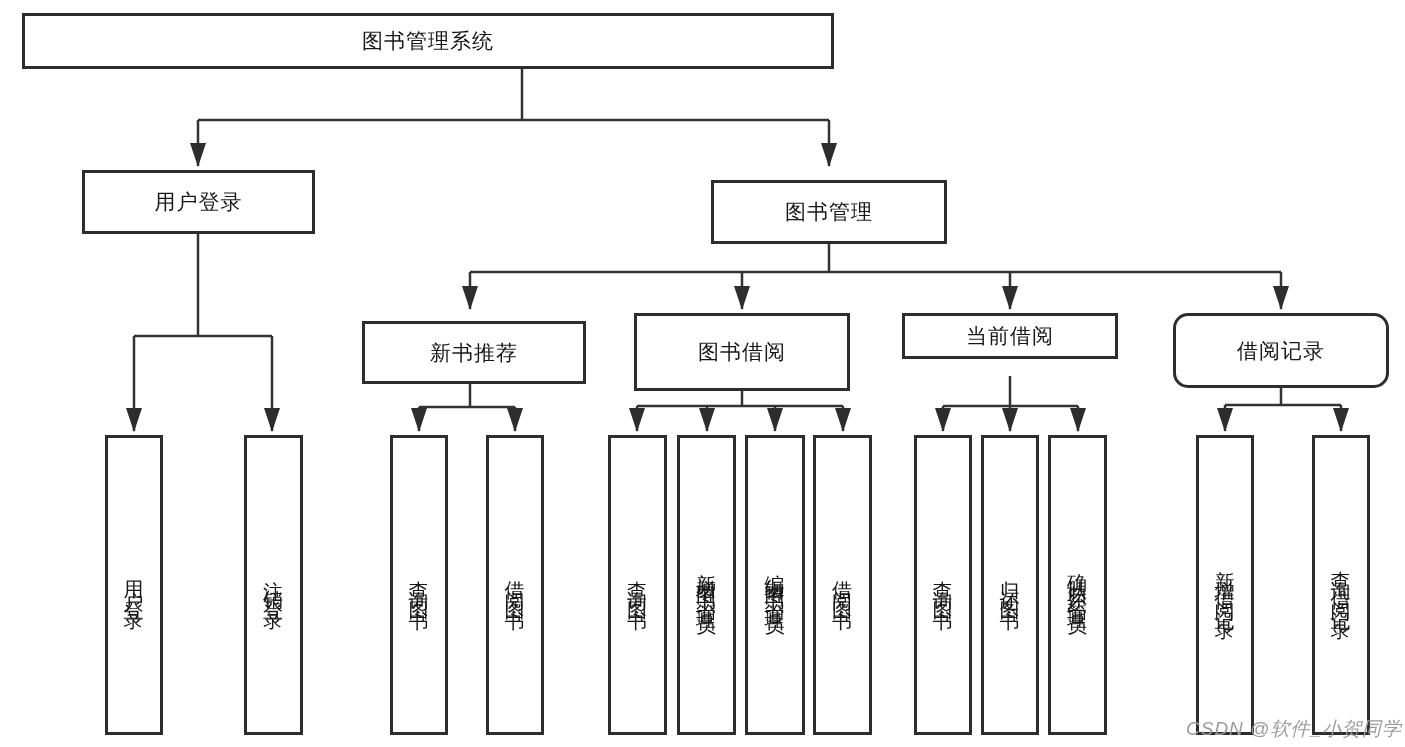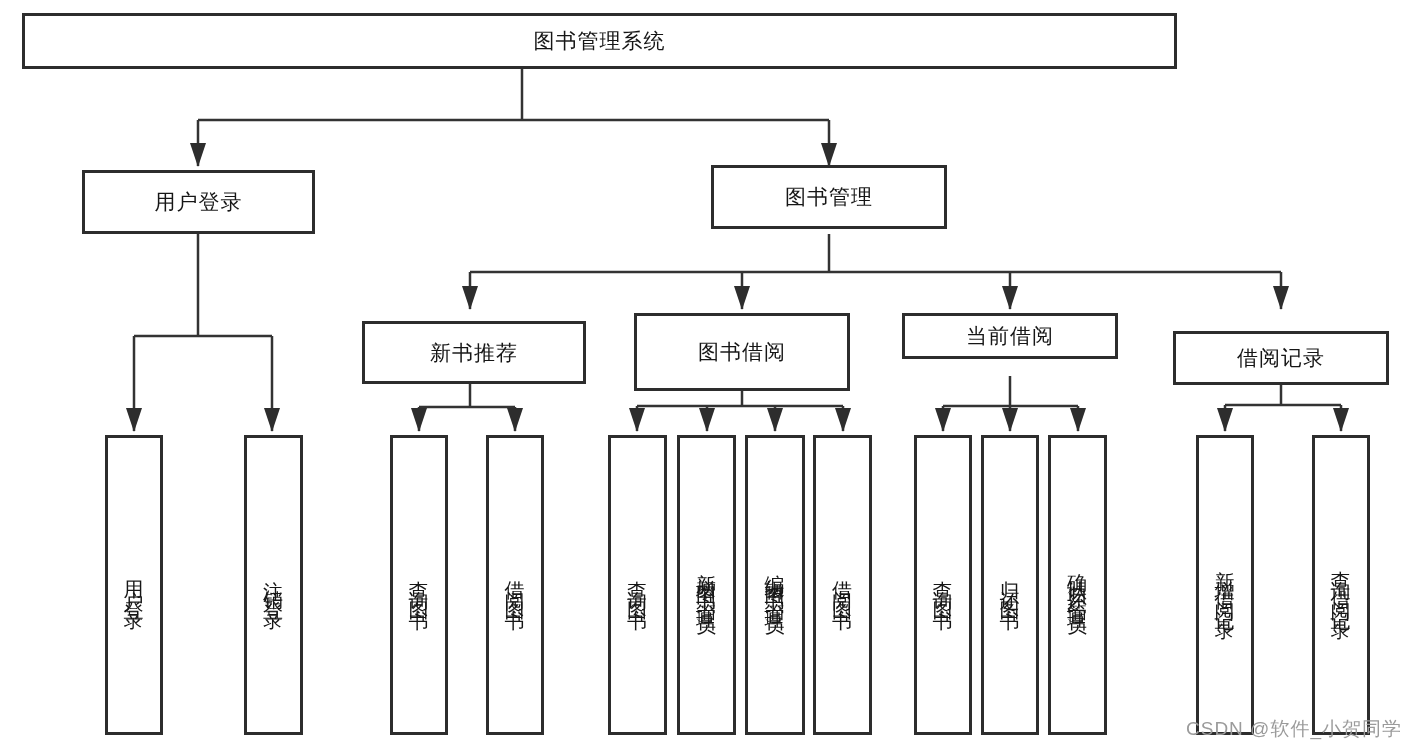--- a/index.html
+++ b/index.html
@@ -41,20 +41,21 @@
   }
   .vnode .lbl.tight { letter-spacing: 6px; }
   #watermark {
     position: absolute;
     left: 1186px;
     top: 716px;
     font-size: 19px;
     letter-spacing: 1px;
     color: #9b9b9b;
     white-space: nowrap;
+    font-style: italic;
   }
 </style>
 </head>
 <body>
 
 <div id="canvas">
 
   <svg id="wires" viewBox="0 0 1405 747" xmlns="http://www.w3.org/2000/svg">
     <defs>
       <marker id="arrow" viewBox="0 0 26 18" refX="24" refY="9" markerWidth="26" markerHeight="18" markerUnits="userSpaceOnUse" orient="auto">
@@ -98,41 +99,41 @@
       <path d="M1010,406 V431" marker-end="url(#arrow)"></path>
       <path d="M1078,406 V431" marker-end="url(#arrow)"></path>
 
       <path d="M1281,376 V405"></path>
       <path d="M1225,405 H1341"></path>
       <path d="M1225,405 V431" marker-end="url(#arrow)"></path>
       <path d="M1341,405 V431" marker-end="url(#arrow)"></path>
     </g>
   </svg>
 
-  <div class="node hnode" style="left:22px; top:13px; width:1155px; height:56px;">
+  <div class="node hnode" style="left:22px; top:13px; width:812px; height:56px;">
     <span class="lbl">图书管理系统</span>
   </div>
 
   <div class="node hnode" style="left:82px; top:170px; width:233px; height:64px;">
     <span class="lbl">用户登录</span>
   </div>
-  <div class="node hnode" style="left:711px; top:165px; width:236px; height:64px;">
+  <div class="node hnode" style="left:711px; top:180px; width:236px; height:64px;">
     <span class="lbl">图书管理</span>
   </div>
 
   <div class="node hnode" style="left:362px; top:313px; width:224px; height:63px;margin-top:8px;">
     <span class="lbl">新书推荐</span>
   </div>
   <div class="node hnode" style="left:634px; top:313px; width:216px; height:78px;">
     <span class="lbl">图书借阅</span>
   </div>
   <div class="node hnode" style="left:902px; top:313px; width:216px; height:46px;">
     <span class="lbl">当前借阅</span>
   </div>
-  <div class="node hnode" style="left:1173px; top:331px; width:216px; height:54px;">
+  <div class="node hnode" style="left:1173px; top:313px; width:216px; height:75px;border-radius:15px;">
     <span class="lbl">借阅记录</span>
   </div>
 
   <div class="node vnode" style="left:105px; top:435px; width:58px; height:300px;">
     <span class="lbl">用户登录</span>
   </div>
   <div class="node vnode" style="left:244px; top:435px; width:59px; height:300px;">
     <span class="lbl">注销登录</span>
   </div>
 

